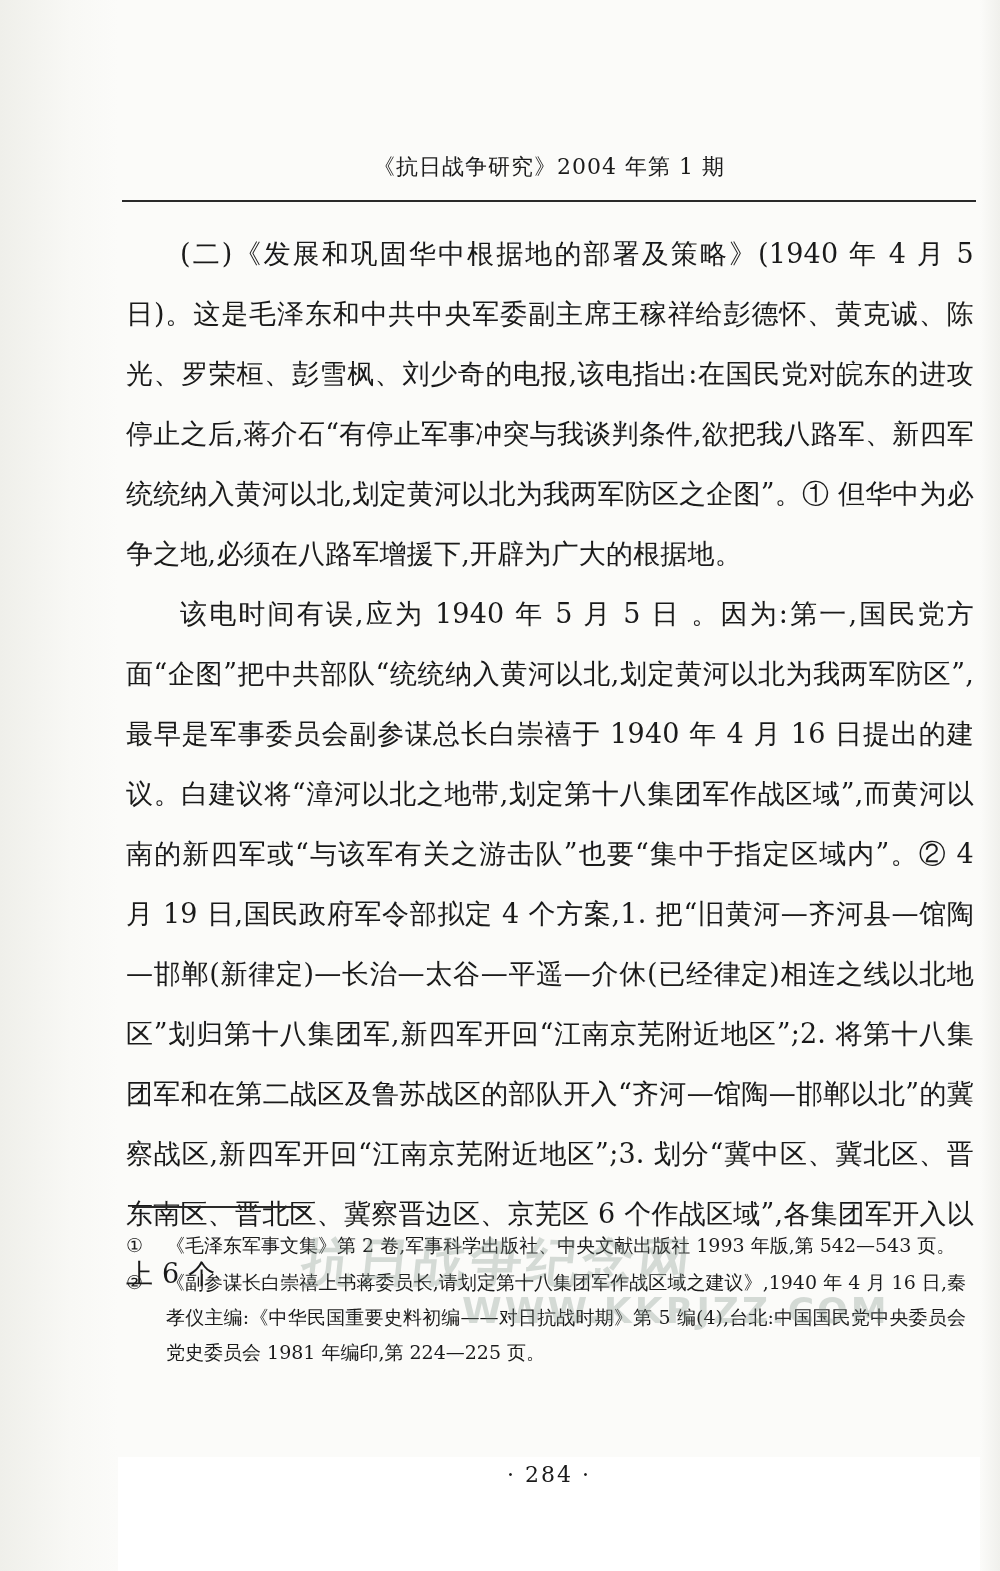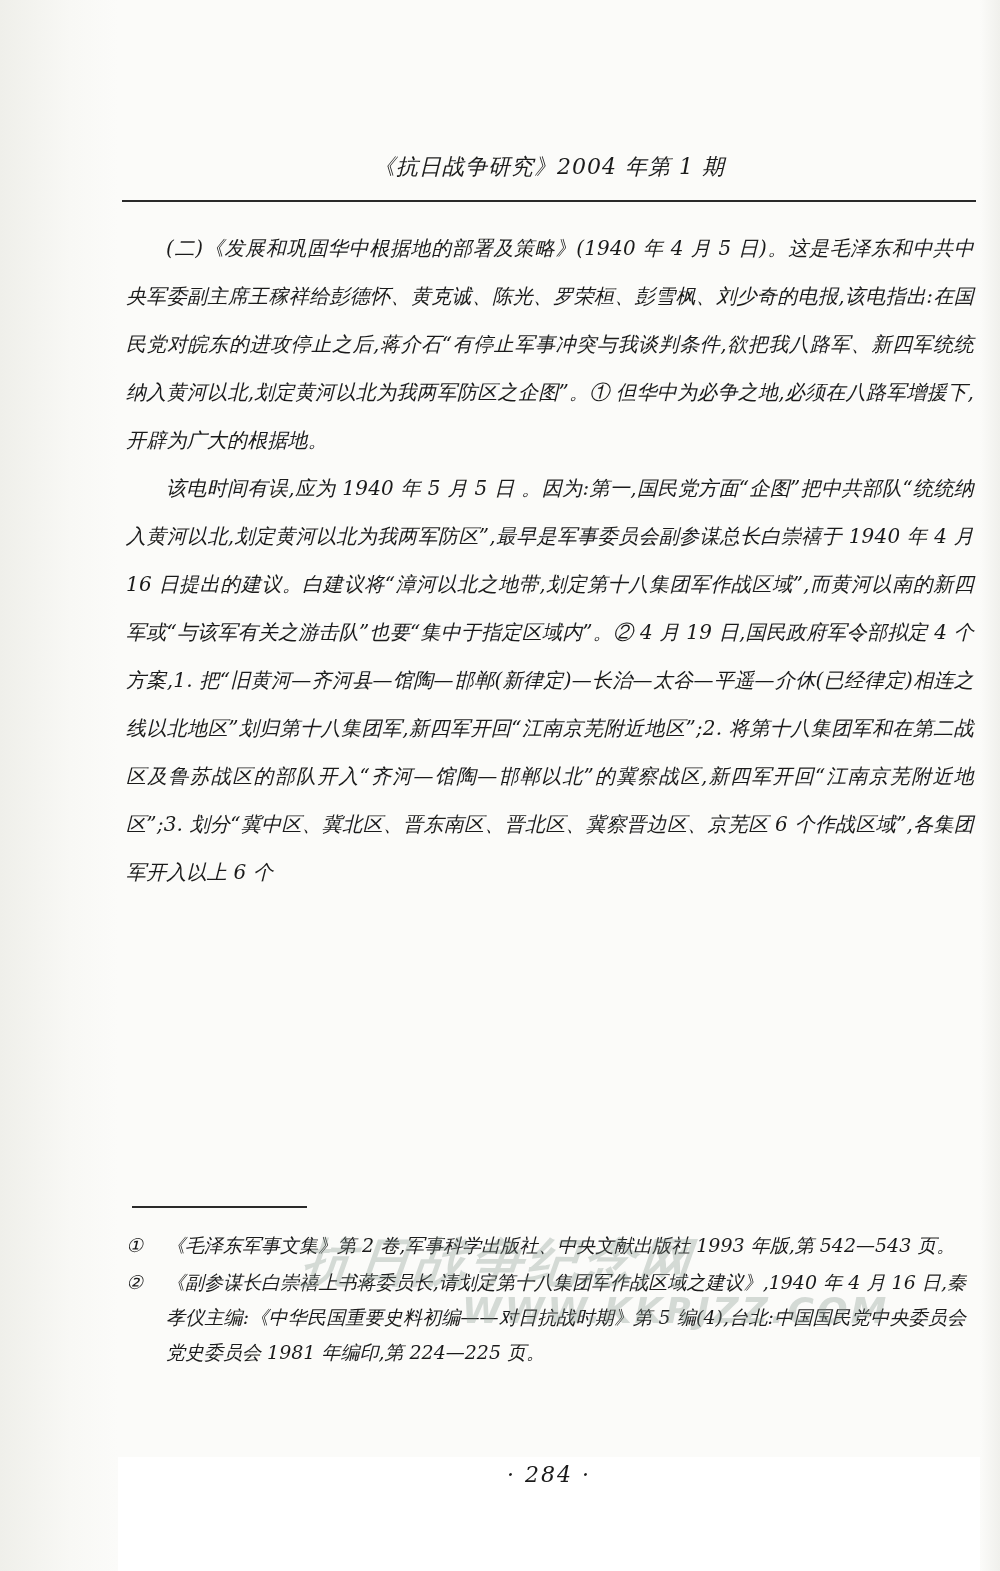--- a/index.html
+++ b/index.html
@@ -14,21 +14,20 @@
     color: #1a1a1a;
     position: relative;
     overflow: hidden;
   }
   .page {
     position: absolute;
     left: 0; top: 0;
     width: 1000px;
     height: 1457px;
     background: #fbfbf9;
-    font-style: italic;
   }
   
   .scan-edge-left {
     position: absolute;
     left: 0; top: 0;
     width: 118px; height: 1571px;
     background: linear-gradient(to right, #efefea 0%, #f8f8f5 60%, #fbfbf9 100%);
   }
   .scan-edge-right {
     position: absolute;
@@ -50,22 +49,22 @@
     padding-top: 152px;
     color: #1b1b1b;
   }
   .head-rule {
     margin: 18px 4px 0 4px;
     border-bottom: 2px solid #2a2a2a;
   }
   .body-text {
     margin-top: 22px;
     padding: 0 6px 0 8px;
-    font-size: 20px;
-    line-height: 48px;
+    font-size: 27px;
+    line-height: 60px;
     text-align: justify;
     text-justify: inter-character;
     letter-spacing: 0.2px;
   }
   .body-text p {
     margin: 0 0 0 0;
     text-indent: 2em;
   }
   .footnote-rule {
     position: absolute;

